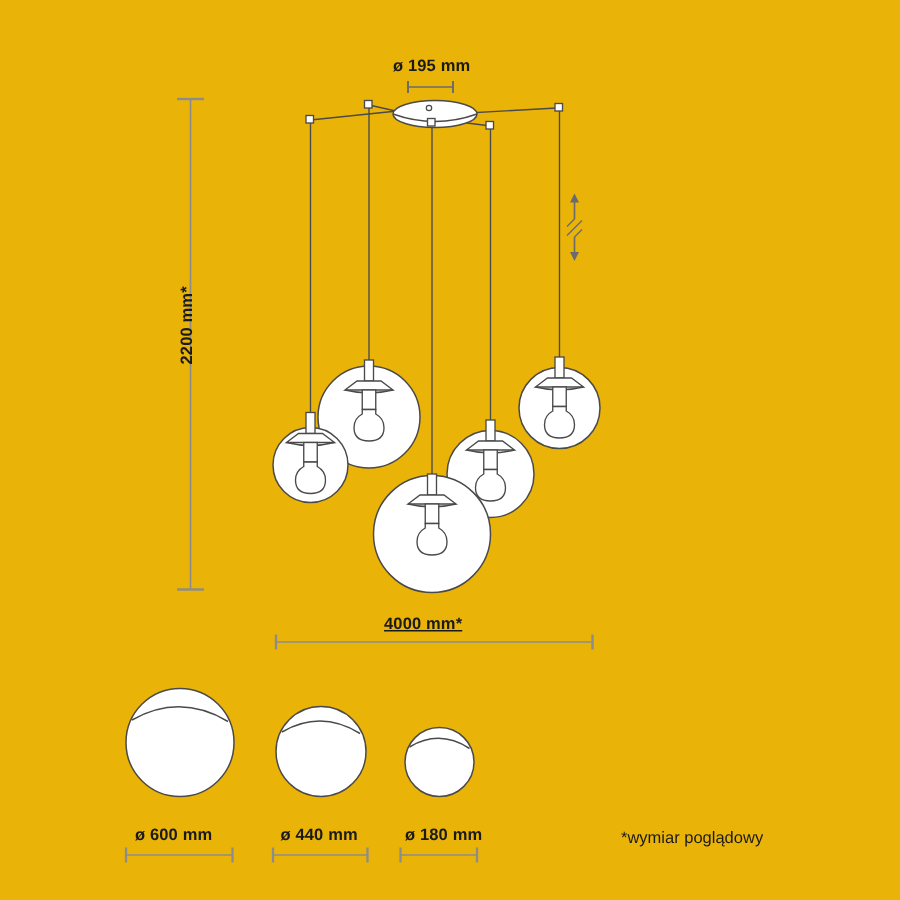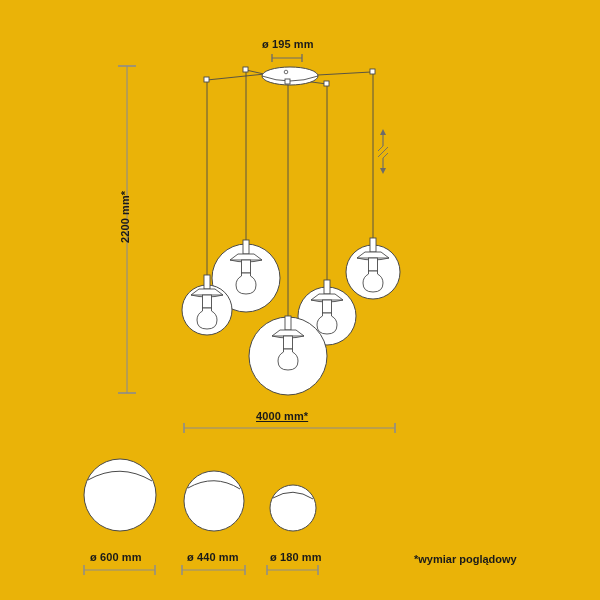--- a/index.html
+++ b/index.html
@@ -38,21 +38,21 @@
     letter-spacing: 0.1px;
   }
   #label-height {
     transform-origin: left top;
     transform: rotate(-90deg);
   }
   .footnote {
     position: absolute;
     font-family: "Liberation Sans", sans-serif;
     font-size: 11px;
-    font-weight: bold;
+    font-weight: normal;
     color: #1a1a1a;
     white-space: nowrap;
   }
 </style>
 </head>
 <body>
 
 <div id="sheet">
 
   <svg id="drawing" viewBox="0 0 600 600" xmlns="http://www.w3.org/2000/svg">

